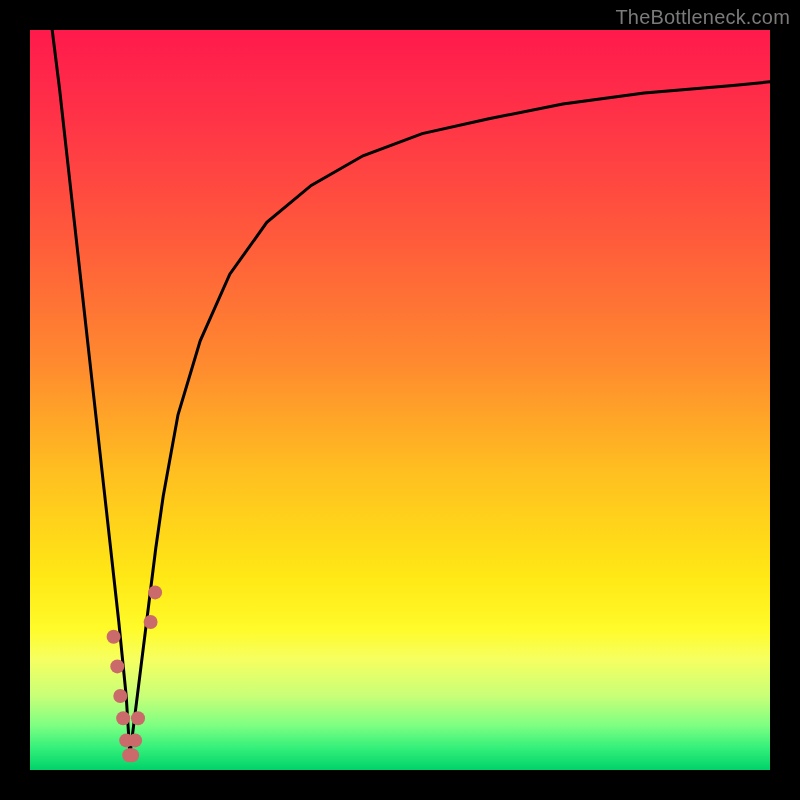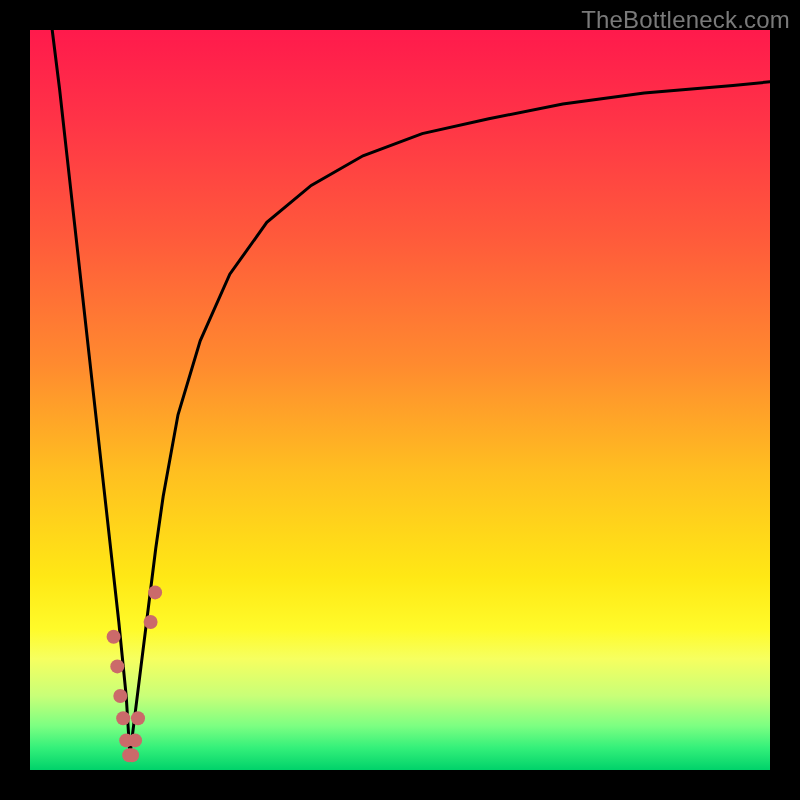--- a/index.html
+++ b/index.html
@@ -39,21 +39,21 @@
     position: absolute;
     top: 0;
     left: 0;
     width: 100%;
     height: 100%;
   }
   .watermark {
     position: absolute;
     top: 6px;
     right: 10px;
-    font-size: 24px;
+    font-size: 20px;
     font-weight: 500;
     color: #7a7a7a;
     letter-spacing: 0.2px;
   }
 </style>
 </head>
 <body>
 
 <div class="frame">
   <div class="plot">

